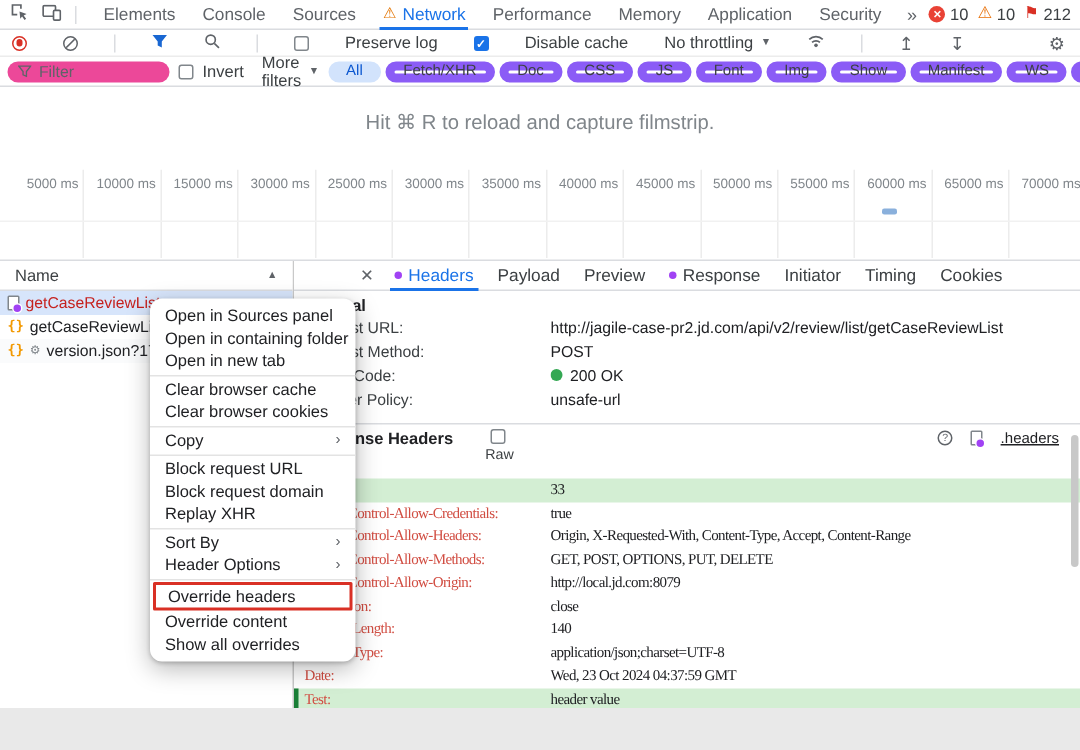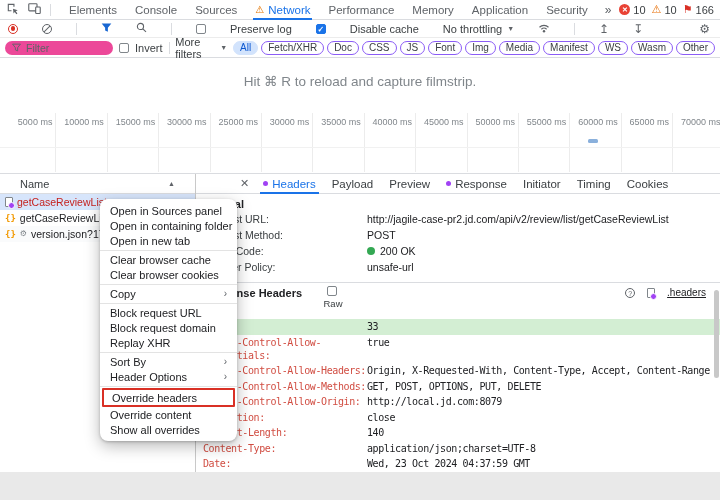--- a/index.html
+++ b/index.html
@@ -45,39 +45,39 @@
 
   
   .filterbar { position:absolute; top:38px; left:0; right:0; height:20px; display:flex;
                align-items:center; gap:6px; padding:0 5px; border-bottom:1px solid #dadce0; }
   .filter-pill { display:flex; align-items:center; gap:5px; background:#ec4899; border-radius:8px;
                  height:14px; width:112px; padding:0 7px; }
   .filter-pill input { border:none; outline:none; background:transparent; width:80px;
                        font-size:10.5px; color:#202124; font-family:"Liberation Sans",sans-serif; }
   .filter-pill input::placeholder { color:#5f6368; }
   .chips { display:flex; align-items:center; gap:3px; }
-  .chip { height:14px; display:flex; align-items:center; padding:0 6px; border:1px solid #8b5cf6;
+  .chip { height:14px; display:flex; align-items:center; padding:0 6px; border:6px solid #8b5cf6;
           border-radius:8px; font-size:10px; color:#3c4043; background:#fff; white-space:nowrap; }
   .chip.active { background:#d2e3fc; border-color:#d2e3fc; color:#0b57d0; }
 
   
   .overview { position:absolute; top:58px; left:0; right:0; height:116px; border-bottom:1px solid #dadce0; }
   .hint { position:absolute; top:15px; left:0; right:0; text-align:center; color:#80868b; font-size:13.5px; }
   .ruler { position:absolute; left:5px; right:0; top:55px; bottom:1px; display:flex; overflow:hidden; }
   .ruler .cell { width:51.4px; flex-shrink:0; border-right:1px solid #ececec; font-size:9px;
                  color:#80868b; text-align:right; padding:4px 3px 0 0; }
   .ruler-mid { position:absolute; left:0; right:0; top:89px; height:1px; background:#f1f1f1; }
   .seldash { position:absolute; left:588px; top:81px; width:10px; height:3.5px;
              background:#8ab0dc; border-radius:1.5px; }
 
   
   .main { position:absolute; top:174px; left:0; right:0; bottom:0; display:flex; }
   .left { width:196px; flex-shrink:0; border-right:1px solid #c9c9c9; }
   .lhead { height:20px; border-bottom:1px solid #dadce0; display:flex; align-items:center;
-           padding:0 20px; font-size:11px; color:#3c4043; background:#fff; }
+           padding:0 10px; font-size:11px; color:#3c4043; background:#fff; }
   .sort { margin-left:auto; font-size:7px; color:#5f6368; }
   .req { height:16px; display:flex; align-items:center; gap:4px; padding:0 5px; font-size:10.5px;
          color:#202124; white-space:nowrap; overflow:hidden; }
   .req.selected { background:#d7e5fb; }
   .req.error { color:#c5221f; }
   .req.striped { background:#fafbfc; }
   .doc-ic { position:relative; width:8px; height:10px; border:1px solid #80868b; border-radius:1px;
             background:#fff; flex-shrink:0; }
   .doc-ic.override::after { content:""; position:absolute; width:5px; height:5px; background:#a142f4;
             border-radius:50%; right:-2.5px; bottom:-2.5px; border:1px solid #fff; }
@@ -100,27 +100,27 @@
   .grow { display:flex; min-height:16px; align-items:flex-start; }
   .glabel { width:164px; flex-shrink:0; color:#3c4043; }
   .gval { flex:1; white-space:nowrap; overflow:hidden; }
   .sdot { display:inline-block; width:8px; height:8px; border-radius:50%; background:#34a853; margin-right:5px; }
   .sec-divider { border-top:1px solid #dadce0; margin-top:5px; }
 
   .resp-head { position:relative; height:30px; }
   .resp-title { position:absolute; left:7px; top:4px; font-weight:bold; font-size:11px; }
   .raw-cb { position:absolute; left:131px; top:3px; }
   .raw-label { position:absolute; left:126px; top:15px; font-size:9.5px; color:#3c4043; width:22px; text-align:center; }
-  .resp-icons { position:absolute; right:14px; top:4px; display:flex; align-items:flex-end; gap:12px; }
+  .resp-icons { position:absolute; right:14px; top:4px; display:flex; align-items:flex-start; gap:12px; }
   .help-ic { width:10px; height:10px; border:1px solid #5f6368; border-radius:50%; color:#5f6368;
              font-size:7px; display:flex; align-items:center; justify-content:center; }
   .hlink { color:#202124; text-decoration:underline; font-size:10px; }
 
   .hgrid { margin-top:6px; font-family:"DejaVu Sans Mono",monospace; font-size:10px; letter-spacing:-0.4px; }
-  .hrow { display:flex; padding:1.25px 8px 1.25px 7px; line-height:13px; align-items:flex-start; }
+  .hrow { display:flex; padding:1.25px 8px 1.25px 7px; line-height:13px; align-items:flex-start;font-family:Liberation Serif, serif; }
   .hrow.hl { background:#d3eed3; border-left:3px solid #1a7f37; padding-left:4px; }
   .hname { width:164px; flex-shrink:0; color:#d14d42; }
   .hval { flex:1; white-space:nowrap; overflow:hidden; color:#202124; }
   .add-btn { margin:4px 0 0 7px; height:15px; display:inline-flex; align-items:center; gap:4px;
              border:1px solid #9aa0a6; border-radius:8px; padding:0 9px; color:#1a73e8;
              font-size:10px; background:#fff; font-family:"Liberation Sans",sans-serif; }
   .scroll-thumb { position:absolute; right:1px; top:96px; width:5px; height:88px;
                   background:#c8c8c8; border-radius:3px; }
 
   
@@ -183,21 +183,21 @@
       <span class="badge">
         <span class="err-dot">✕</span>
         <span>10</span>
       </span>
       <span class="badge">
         <span class="warn-ic">⚠</span>
         <span>10</span>
       </span>
       <span class="badge">
         <span class="flag-ic">⚑</span>
-        <span>166</span>
+        <span>212</span>
       </span>
       <span class="sys-ic">⚙</span>
 
     </div>
   </div>
 
   <div class="toolbar">
     <span class="rec"></span>
     <span class="clear-ic"></span>
     <span class="vsep"></span>
@@ -249,21 +249,21 @@
       <span class="caret">▼</span>
     </span>
     <span class="chips">
       <span class="chip active">All</span>
       <span class="chip">Fetch/XHR</span>
       <span class="chip">Doc</span>
       <span class="chip">CSS</span>
       <span class="chip">JS</span>
       <span class="chip">Font</span>
       <span class="chip">Img</span>
-      <span class="chip">Media</span>
+      <span class="chip">Show</span>
       <span class="chip">Manifest</span>
       <span class="chip">WS</span>
       <span class="chip">Wasm</span>
       <span class="chip">Other</span>
     </span>
   </div>
 
   <div class="overview">
     <div class="hint">Hit ⌘ R to reload and capture filmstrip.</div>
     <div class="ruler">

